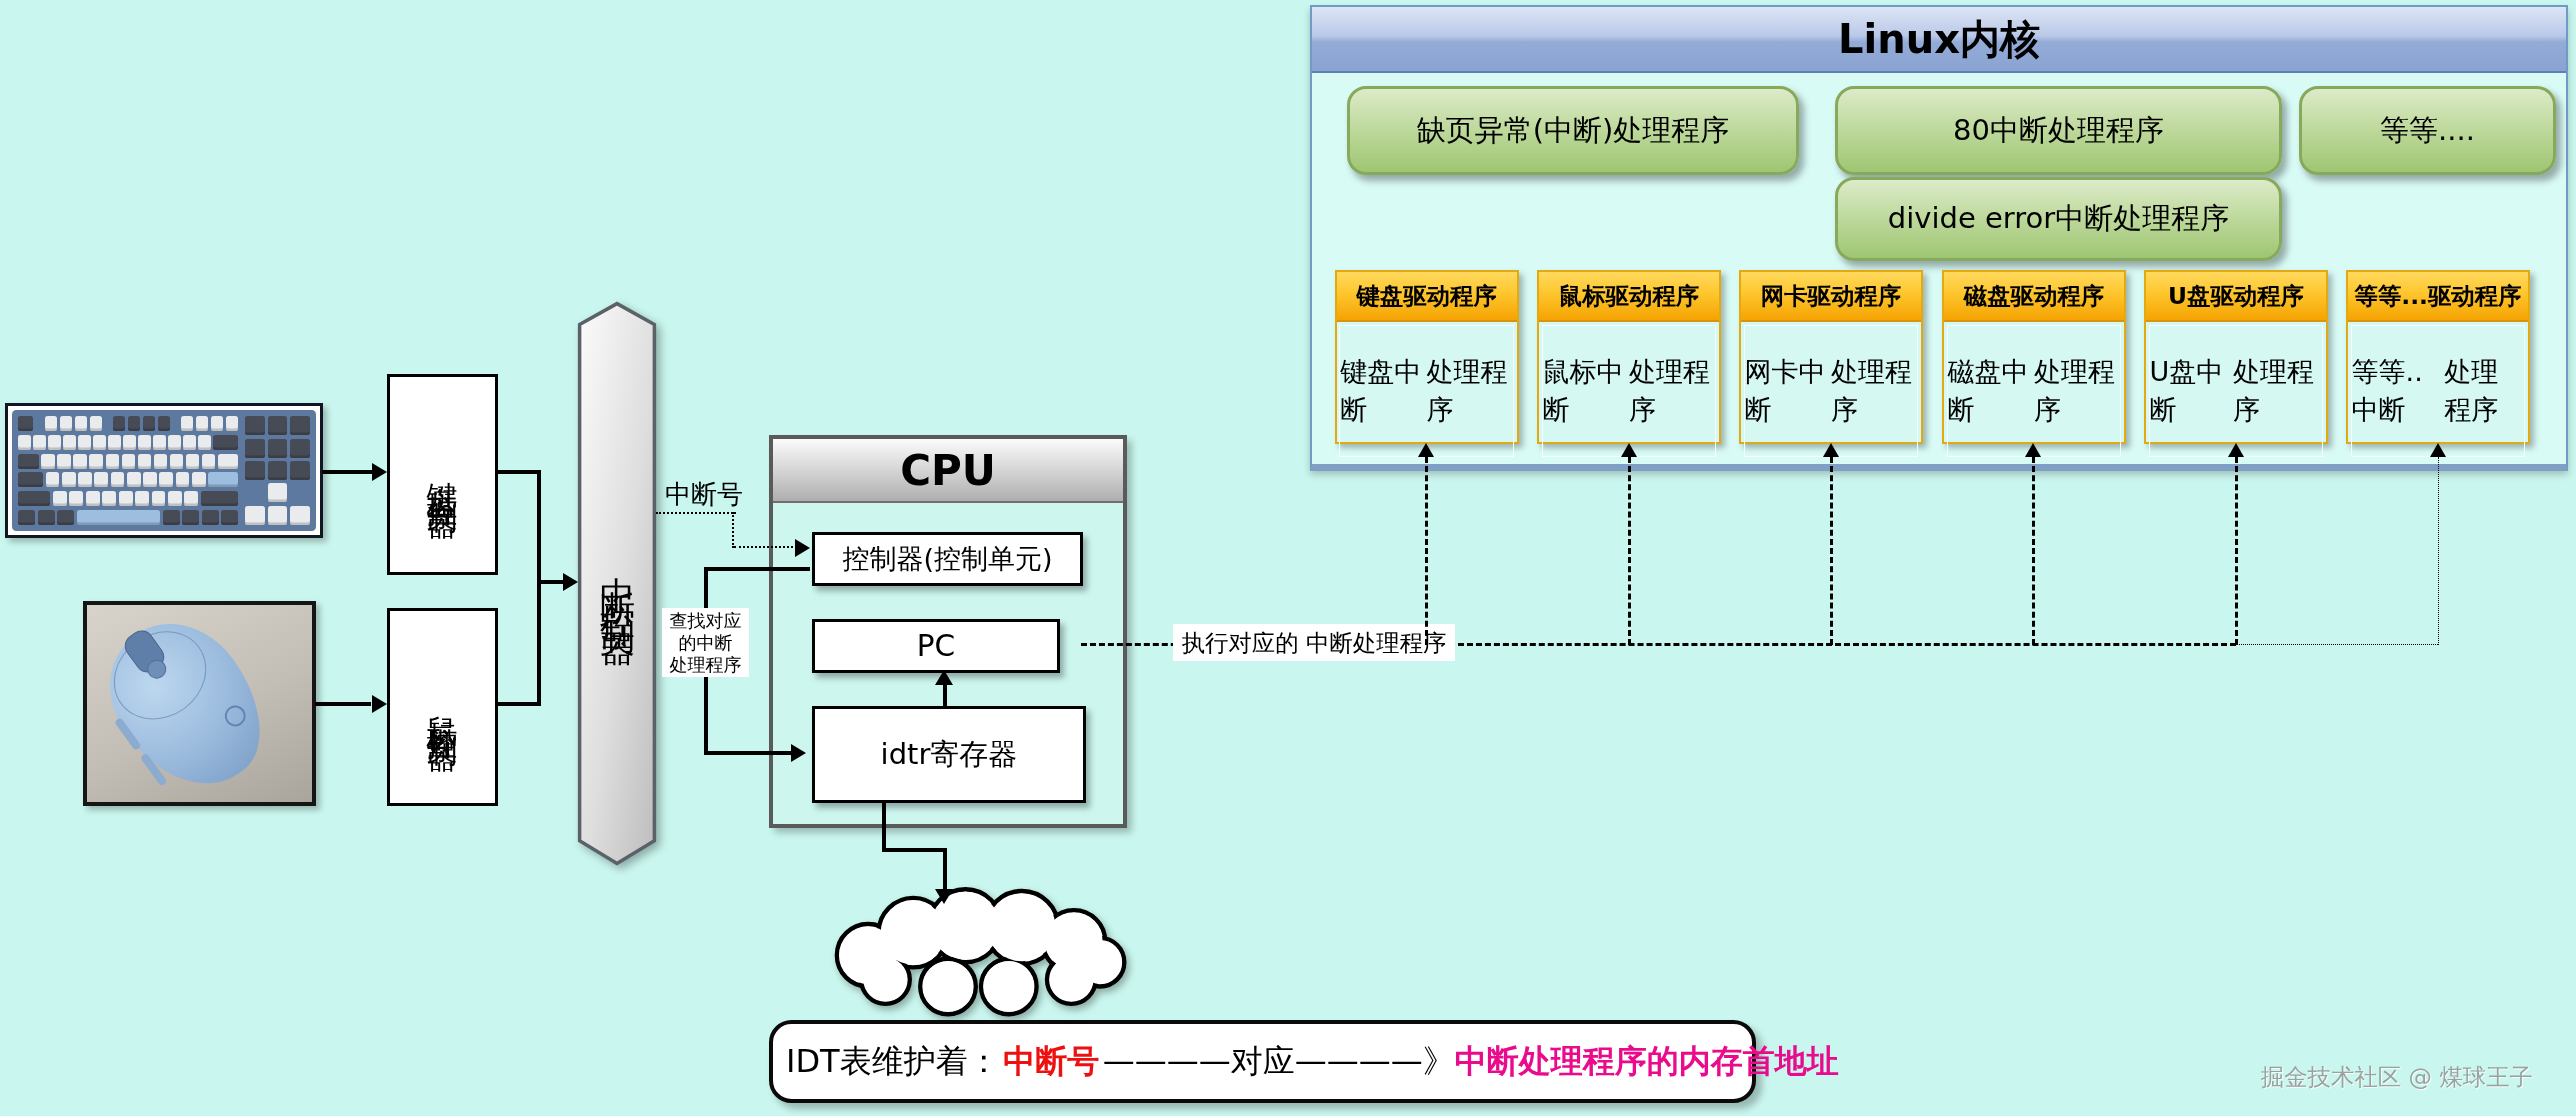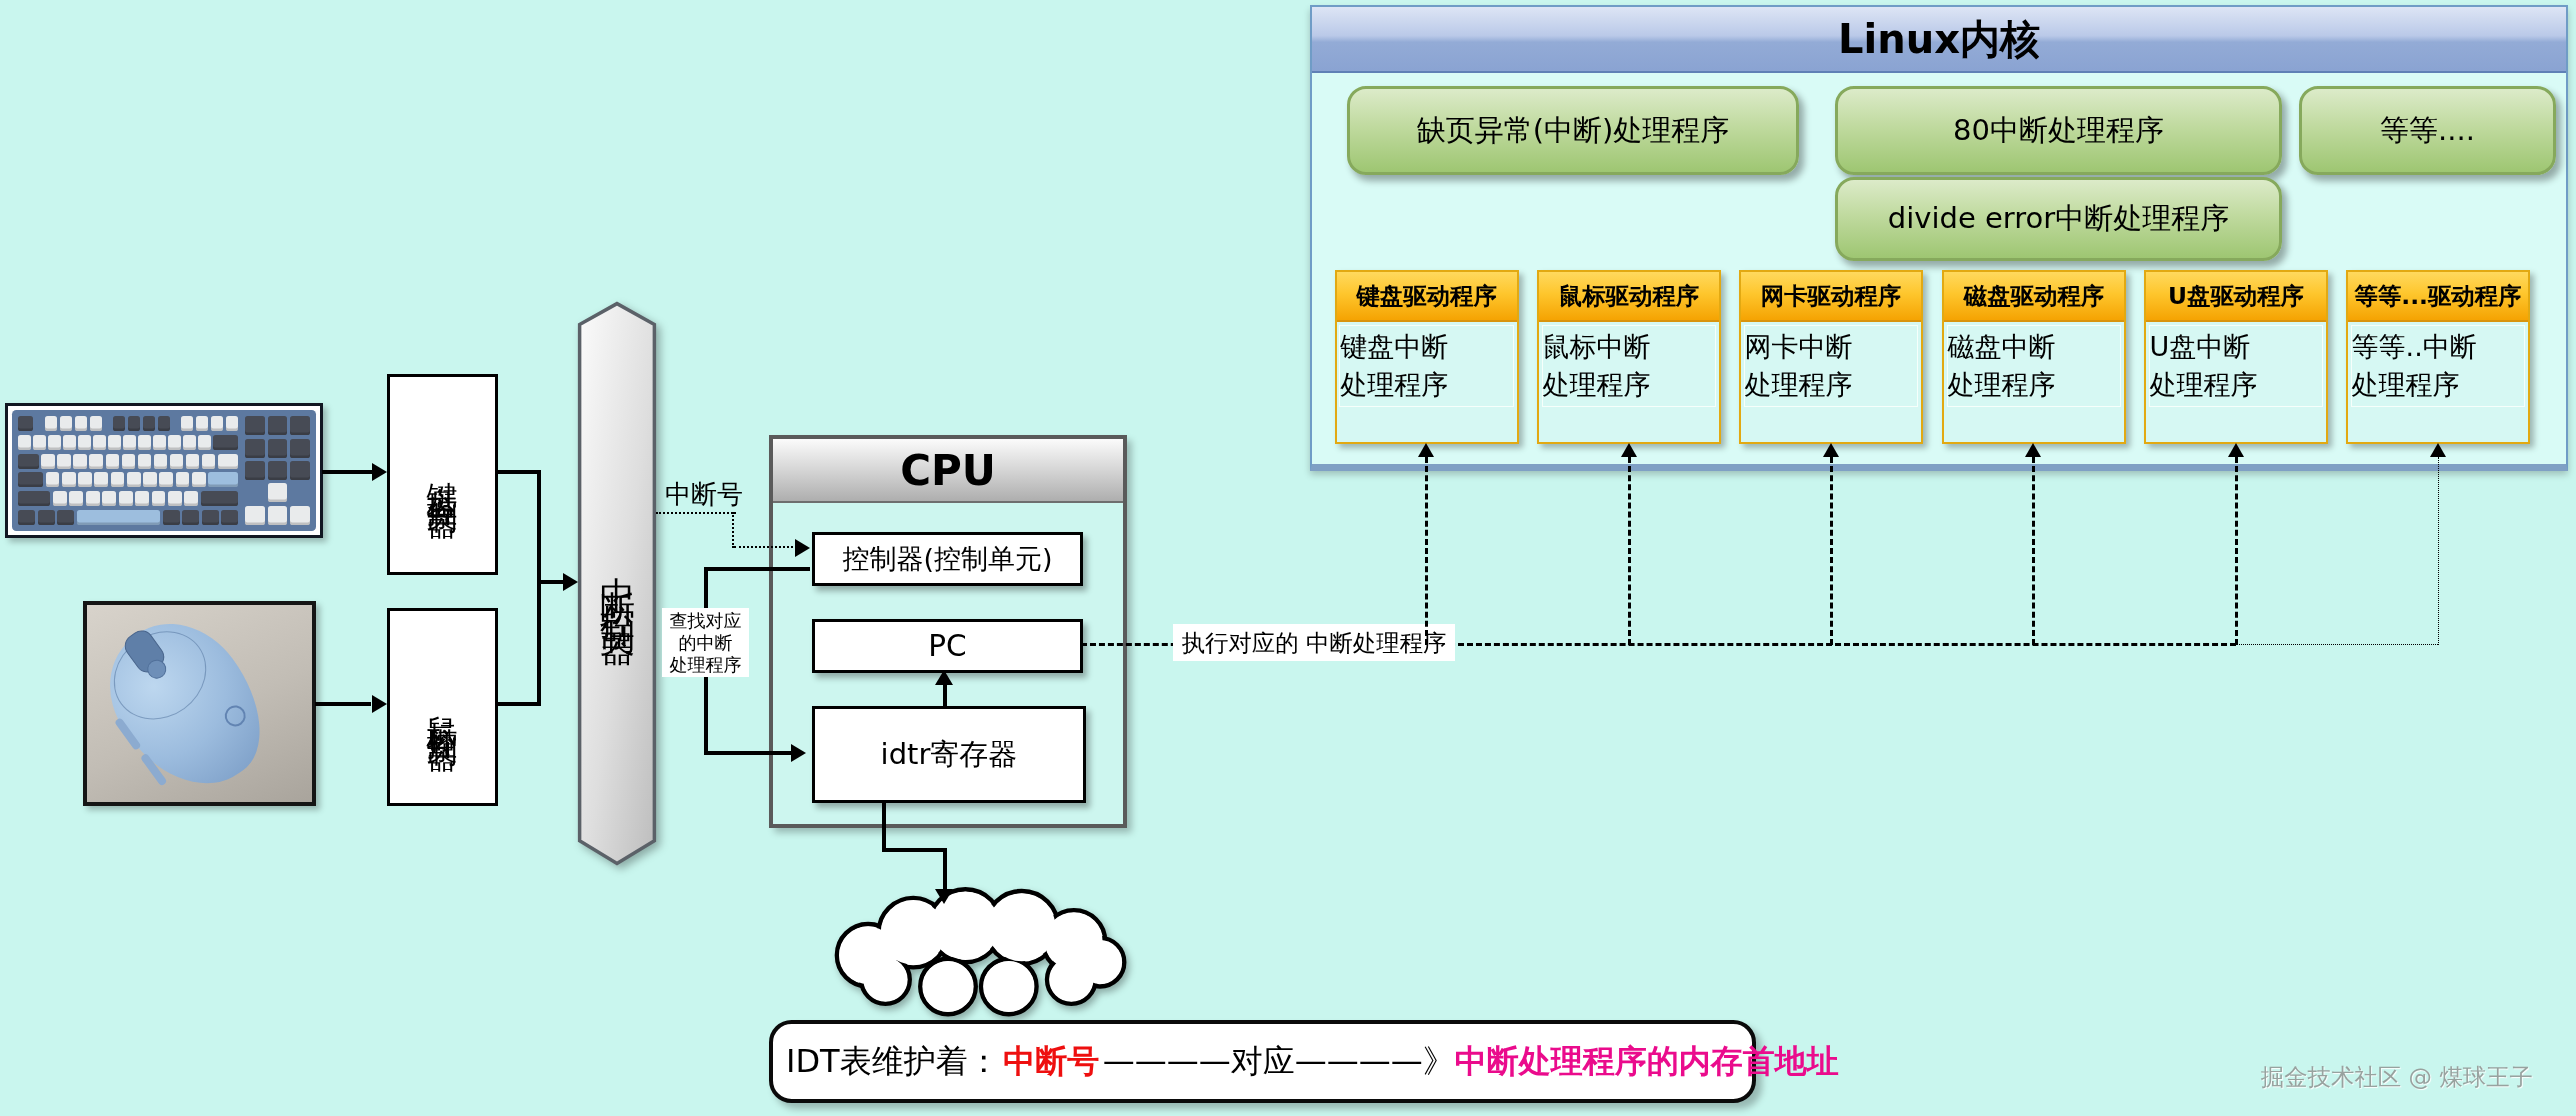--- a/index.html
+++ b/index.html
@@ -19,22 +19,22 @@
            font-size:40px; font-weight:700; color:#000; }
   .gbox { position:absolute; border:3.5px solid #86a95c; border-radius:19px;
            background:linear-gradient(180deg,#dcebc9 0%,#c0da9f 45%,#9ec672 100%);
            box-shadow:4.3px 5.2px 7px rgba(0,0,0,.32);
            display:flex; align-items:center; justify-content:center; font-size:29px; color:#000; }
   .driver { position:absolute; width:184px; height:174px; border:2.6px solid #e2a912;
            background:#d6f8f3; box-shadow:3.5px 4.3px 6px rgba(0,0,0,.28); }
   .driver-h { height:50px; background:linear-gradient(180deg,#ffd95e 0%,#fec62d 45%,#f5a302 100%);
            border-bottom:2.6px solid #d9940e; display:flex; align-items:center; justify-content:center;
            font-size:23.4px; font-weight:700; color:#000; }
-  .driver-b { height:82px; margin:2.6px; border:1.7px solid #f6fffb; display:flex; flex-direction:column;
-           align-items:flex-start; justify-content:center; font-size:27px; line-height:38px; color:#000; }
+  .driver-b { height:132px; margin:2.6px; border:1.7px solid #f6fffb; display:flex; flex-direction:row;
+           align-items:center; justify-content:center; font-size:27px; line-height:38px; color:#000; }
 
   
   .wbox { position:absolute; background:#fff; border:3.5px solid #000;
           display:flex; align-items:center; justify-content:center; color:#000;
           box-shadow:4.3px 5.2px 6px rgba(0,0,0,.3); }
   .vtext { writing-mode:vertical-rl; text-orientation:upright; letter-spacing:7px; }
 
   
   .cpu { position:absolute; left:769px; top:435px; width:358px; height:393px;
          border:4.3px solid #5a5a5a; background:#cdf6ef; box-shadow:5.2px 5.2px 7px rgba(0,0,0,.25); }
@@ -306,21 +306,21 @@
     </defs>
     <polygon points="46,3 89,27 89,621 46,647 3,621 3,27" fill="url(#barGrad)" stroke="#5b6168" stroke-width="4"></polygon>
   </svg>
   <div class="abs" style="left:577px; top:301px; width:80px; height:565px; display:flex; align-items:center; justify-content:center;">
     <span class="vtext" style="font-size:35px; letter-spacing:14px; color:#000;">中断控制器</span>
   </div>
 
   <div class="cpu">
     <div class="cpu-h">CPU</div>
     <div class="wbox" style="left:39px; top:93px; width:271px; height:54px; font-size:27px;">控制器(控制单元)</div>
-    <div class="wbox" style="left:39px; top:180px; width:271px; height:54px; font-size:29.5px;">PC</div>
+    <div class="wbox" style="left:39px; top:180px; width:248px; height:54px; font-size:29.5px;">PC</div>
     <div class="wbox" style="left:39px; top:267px; width:274px; height:97px; font-size:29px;">idtr寄存器</div>
   </div>
 
   <svg class="abs" style="left:816px; top:884px; filter:drop-shadow(3.5px 4.3px 3.5px rgba(0,0,0,.3));" width="330" height="139" viewBox="0 0 380 160">
     <g stroke="#000" stroke-width="5" fill="#fff">
       <circle cx="60" cy="82" r="36"></circle>
         <circle cx="112" cy="56" r="40"></circle>
         <circle cx="172" cy="48" r="42"></circle>
       <circle cx="237" cy="50" r="42"></circle>
         <circle cx="297" cy="66" r="36"></circle>

